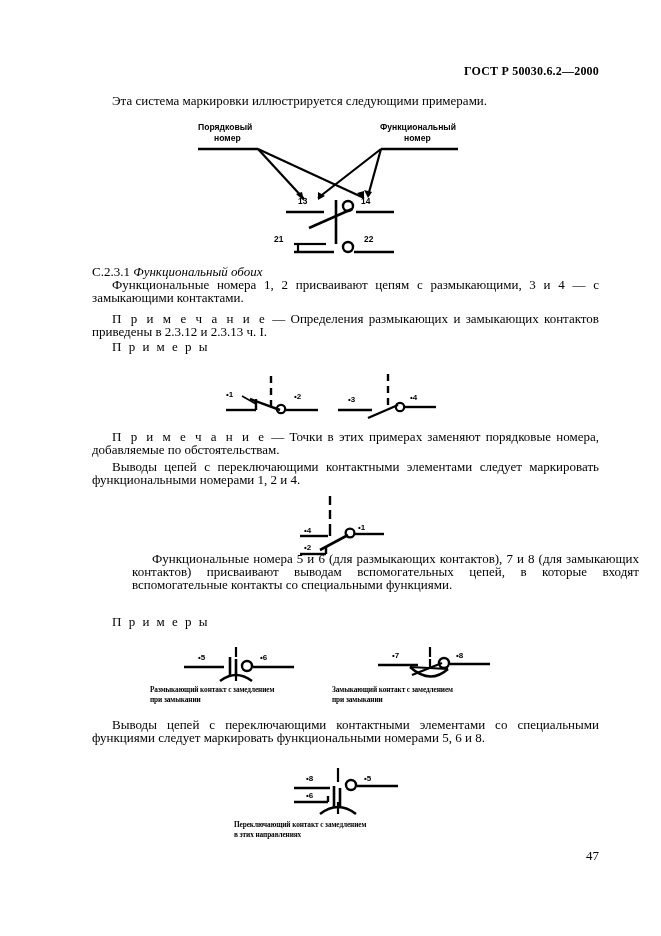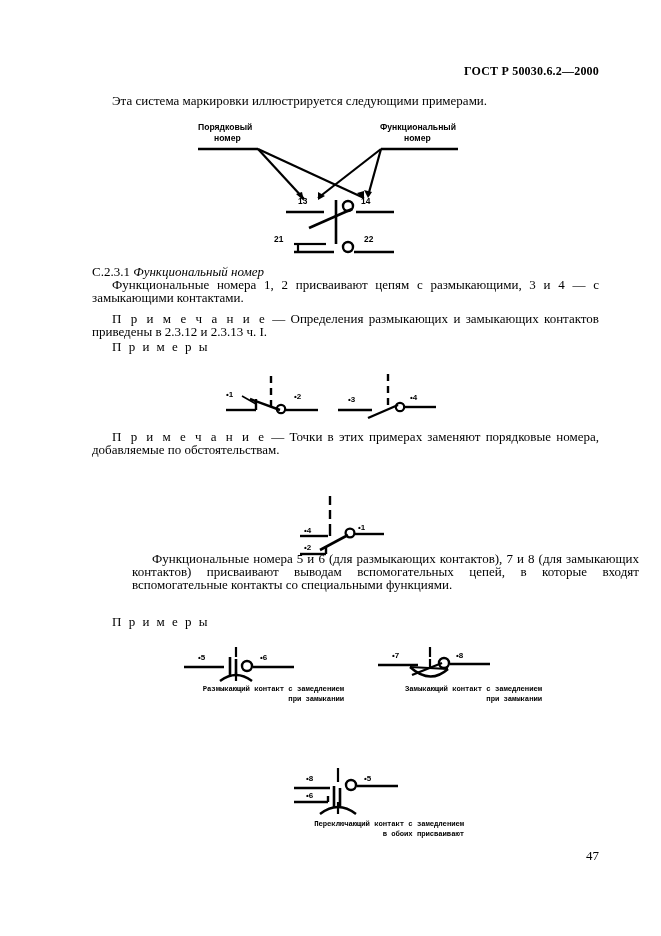--- a/index.html
+++ b/index.html
@@ -45,22 +45,22 @@
   .spaced {
     letter-spacing: 2.0px;
   }
 
   
   .fig {
     position: absolute;
   }
   .cap {
     position: absolute;
-    text-align: right;
-    font-family: Liberation Mono, monospace;
+    text-align: left;
+    font-family: Liberation Serif, serif;
     font-weight: bold;
     font-size: 7.3px;
     line-height: 9.5px;
     color: #000;
     letter-spacing: -0.1px;
   }
 
   
   .pageno {
     position: absolute;
@@ -122,21 +122,21 @@
 
       <text x="122" y="88" font-size="8.4">13</text>
       <text x="185" y="88" font-size="8.4">14</text>
       <text x="98" y="126" font-size="8.4">21</text>
       <text x="188" y="126" font-size="8.4">22</text>
     </svg>
   </div>
 
   <div class="para noindent" style="top:265px; left:92px;">
     <span>С.2.3.1</span>
-    <span class="it">Функциональный номер</span>
+    <span class="it">Функциональный обоих</span>
   </div>
 
   <div class="para indent" style="top:278px;">Функциональные номера 1, 2 присваивают цепям с размыкающими, 3 и 4 — с замыкающими контактами.</div>
 
   <div class="para indent" style="top:312px;">
     <span class="spaced">П р и м е ч а н и е</span><span> — Определения размыкающих  и замыкающих контактов приведены в 2.3.12 и 2.3.13 ч. I.</span>
   </div>
 
   <div class="para indent" style="top:340px;">
     <span class="spaced">П р и м е р ы</span>
@@ -167,20 +167,21 @@
       <line x1="166" y1="26" x2="166" y2="33" stroke="#000" stroke-width="2.4"></line>
       <text x="126" y="30" font-size="8">•3</text>
       <text x="188" y="28" font-size="8">•4</text>
     </svg>
   </div>
 
   <div class="para indent" style="top:430px;">
     <span class="spaced">П р и м е ч а н и е</span><span> — Точки в этих примерах заменяют порядковые номера, добавляемые по обстоятельствам.</span>
   </div>
 
+  <div class="para indent" style="top:460px;">Выводы цепей с переключающими контактными элементами следует маркировать функциональными номерами 1, 2 и 4.</div>
 
   <div class="fig" style="left:286px; top:492px;">
     <svg width="110" height="70" viewBox="0 0 110 70">
 
       <line x1="44" y1="4" x2="44" y2="13" stroke="#000" stroke-width="2.4"></line>
       <line x1="44" y1="18" x2="44" y2="27" stroke="#000" stroke-width="2.4"></line>
       <line x1="44" y1="32" x2="44" y2="44" stroke="#000" stroke-width="2.4"></line>
 
       <line x1="14" y1="44" x2="42" y2="44" stroke="#000" stroke-width="2.4"></line>
 
@@ -249,20 +250,21 @@
 
       <text x="40" y="13" font-size="8">•7</text>
       <text x="104" y="13" font-size="8">•8</text>
     </svg>
     <div class="cap" style="left:-20px; top:40px; width:210px;">
       <div>Замыкающий контакт с замедлением</div>
       <div>при замыкании</div>
     </div>
   </div>
 
+  <div class="para indent" style="top:718px;">Выводы цепей с переключающими контактными элементами со специальными функциями следует маркировать функциональными номерами 5, 6 и 8.</div>
 
 
   <div class="fig" style="left:252px; top:768px;">
     <svg width="200" height="56" viewBox="0 0 200 56">
 
       <line x1="86" y1="0" x2="86" y2="14" stroke="#000" stroke-width="2.2"></line>
 
       <line x1="42" y1="20" x2="78" y2="20" stroke="#000" stroke-width="2.4"></line>
 
       <line x1="42" y1="34" x2="76" y2="34" stroke="#000" stroke-width="2.4"></line>
@@ -276,19 +278,19 @@
 
       <path d="M68 46 Q86 32 104 46" fill="none" stroke="#000" stroke-width="2.4"></path>
       <line x1="86" y1="34" x2="86" y2="46" stroke="#000" stroke-width="2.2"></line>
 
       <text x="54" y="13" font-size="8">•8</text>
       <text x="54" y="30" font-size="8">•6</text>
       <text x="112" y="13" font-size="8">•5</text>
     </svg>
     <div class="cap" style="left:-18px; top:52px; width:230px;">
       <div>Переключающий контакт с замедлением</div>
-      <div>в обоих присваивают</div>
+      <div>в этих направлениях</div>
     </div>
   </div>
 
   <div class="pageno">47</div>
 
 </div>
 
 </body></html>

